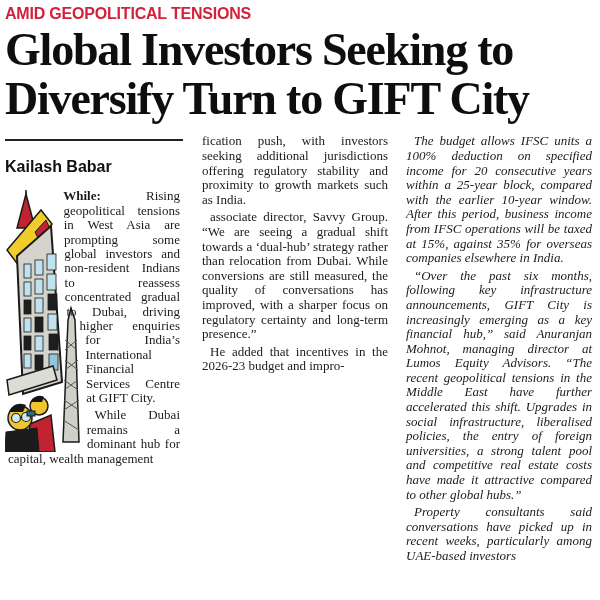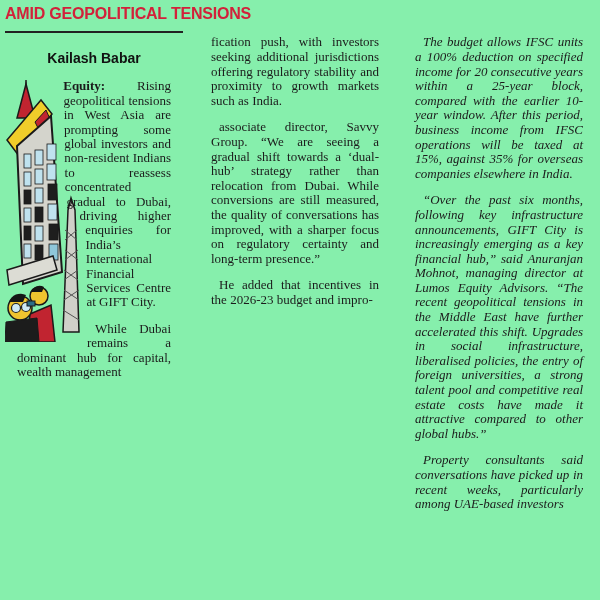--- a/index.html
+++ b/index.html
@@ -1,17 +1,17 @@
 <!DOCTYPE html>
 <html lang="en"><head>
 <meta charset="utf-8">
 <style>
   html,body{margin:0;padding:0;background:#e8e8e8;}
   .page{
-    width:600px;height:600px;overflow:hidden;background:#86efac;
+    width:600px;height:600px;overflow:hidden;background:#ffffff;
     box-sizing:border-box;padding:0 5px 0 5px;position:relative;
     font-family:"Liberation Serif","DejaVu Serif",serif;color:#1b1b1b;
   }
   .kicker{
     font-family:"Liberation Sans","DejaVu Sans",sans-serif;
     font-weight:700;font-size:16px;line-height:1.15;color:#d2213a;
     letter-spacing:-0.2px;padding-top:5px;
   }
   .headline{margin:2px 0 8px 0;}
   .hl-line{
@@ -24,25 +24,25 @@
   .col-mid{width:192px;margin-right:12px;}
   .col-right{width:192px;font-style:italic;}
 
   .standfirst-rule{border:0;height:2px;background:#222;margin:8px 0 12px 0;}
   .standfirst{
     font-family:"Liberation Sans","DejaVu Sans",sans-serif;
     font-size:20px;line-height:27.5px;color:#1d1d1d;letter-spacing:-0.3px;
   }
   .byline{
     font-family:"Liberation Sans","DejaVu Sans",sans-serif;
-    font-weight:700;font-size:14px;color:#111;text-align:center;
+    font-weight:700;font-size:16px;color:#111;
     margin:17px 0 13px 0;
   }
   .para{
-    margin:12px;text-align:justify;font-size:13px;line-height:14.6px;color:#1b1b1b;
+    margin:3px;text-align:justify;font-size:13px;line-height:14.6px;color:#1b1b1b;
   }
   .col-left .para{font-size:13px;line-height:14.4px;}
   .para.indent{text-indent:8px;}
   .lead{font-weight:700;}
 
   .illus{
     float:left;width:88px;height:262px;margin:1px 6px 0 0;
     shape-outside:polygon(0px 0px,58px 0px,60px 128px,80px 150px,82px 262px,0px 262px);
   }
   .hl-box{
@@ -56,20 +56,24 @@
     letter-spacing:-0.2px;
   }
 </style>
 </head>
 <body>
 
 <div class="page">
 
   <div class="kicker">AMID GEOPOLITICAL TENSIONS</div>
 
+  <h1 class="headline">
+    <div class="hl-line">Global Investors Seeking to</div>
+    <div class="hl-line">Diversify Turn to GIFT City</div>
+  </h1>
 
   <div class="columns">
 
     <div class="col col-left">
       <div class="standfirst-rule"></div>
       <div class="byline">Kailash Babar</div>
 
       <div class="body-text">
         <div class="illus">
           <svg width="88" height="262" viewBox="0 0 88 262" xmlns="http://www.w3.org/2000/svg">
@@ -129,21 +133,21 @@
               <circle cx="15" cy="228" r="12" fill="#f0c42f" stroke="#1a1a1a" stroke-width="1.5"></circle>
               <path d="M4,222 a12 12 0 0 1 17,-7 l-3,7 z" fill="#151515"></path>
               <circle cx="11" cy="228" r="4.5" fill="#cfe9f4" stroke="#222" stroke-width="1.2"></circle>
               <circle cx="21" cy="227" r="4.5" fill="#cfe9f4" stroke="#222" stroke-width="1.2"></circle>
               <line x1="15" y1="228" x2="17" y2="227" stroke="#222" stroke-width="1.2"></line>
               <rect x="22" y="221" width="8" height="5" fill="#2b6d86" stroke="#1a1a1a" stroke-width="1"></rect>
               <polygon points="1,242 32,238 34,262 0,262" fill="#1c1c1c" stroke="#1a1a1a" stroke-width="1"></polygon>
             </g>
           </svg>
         </div>
-        <p class="para"><span class="lead">Equity:</span><span> Rising geopolitical tensions in West Asia are prompting some global investors and non-resident Indians to reassess concentrated gradual to Dubai, driving higher enquiries for India’s International Financial Services Centre at GIFT City.</span></p>
+        <p class="para"><span class="lead">While:</span><span> Rising geopolitical tensions in West Asia are prompting some global investors and non-resident Indians to reassess concentrated gradual to Dubai, driving higher enquiries for India’s International Financial Services Centre at GIFT City.</span></p>
         <p class="para indent">While Dubai remains a dominant hub for capital, wealth management</p>
       </div>
     </div>
 
     <div class="col col-mid">
       <p class="para">fication push, with investors seeking additional jurisdictions offering regulatory stability and proximity to growth markets such as India.</p>
       <p class="para indent">
         <span>associate director, Savvy Group. “We are seeing a gradual shift towards a ‘dual-hub’ strategy rather than relocation from Dubai. While conversions are still measured, the quality of conversations has improved, with a sharper focus on regulatory certainty and long-term presence.”</span></p>
       <p class="para indent">He added that incentives in the 2026-23 budget and impro-</p>
     </div>

